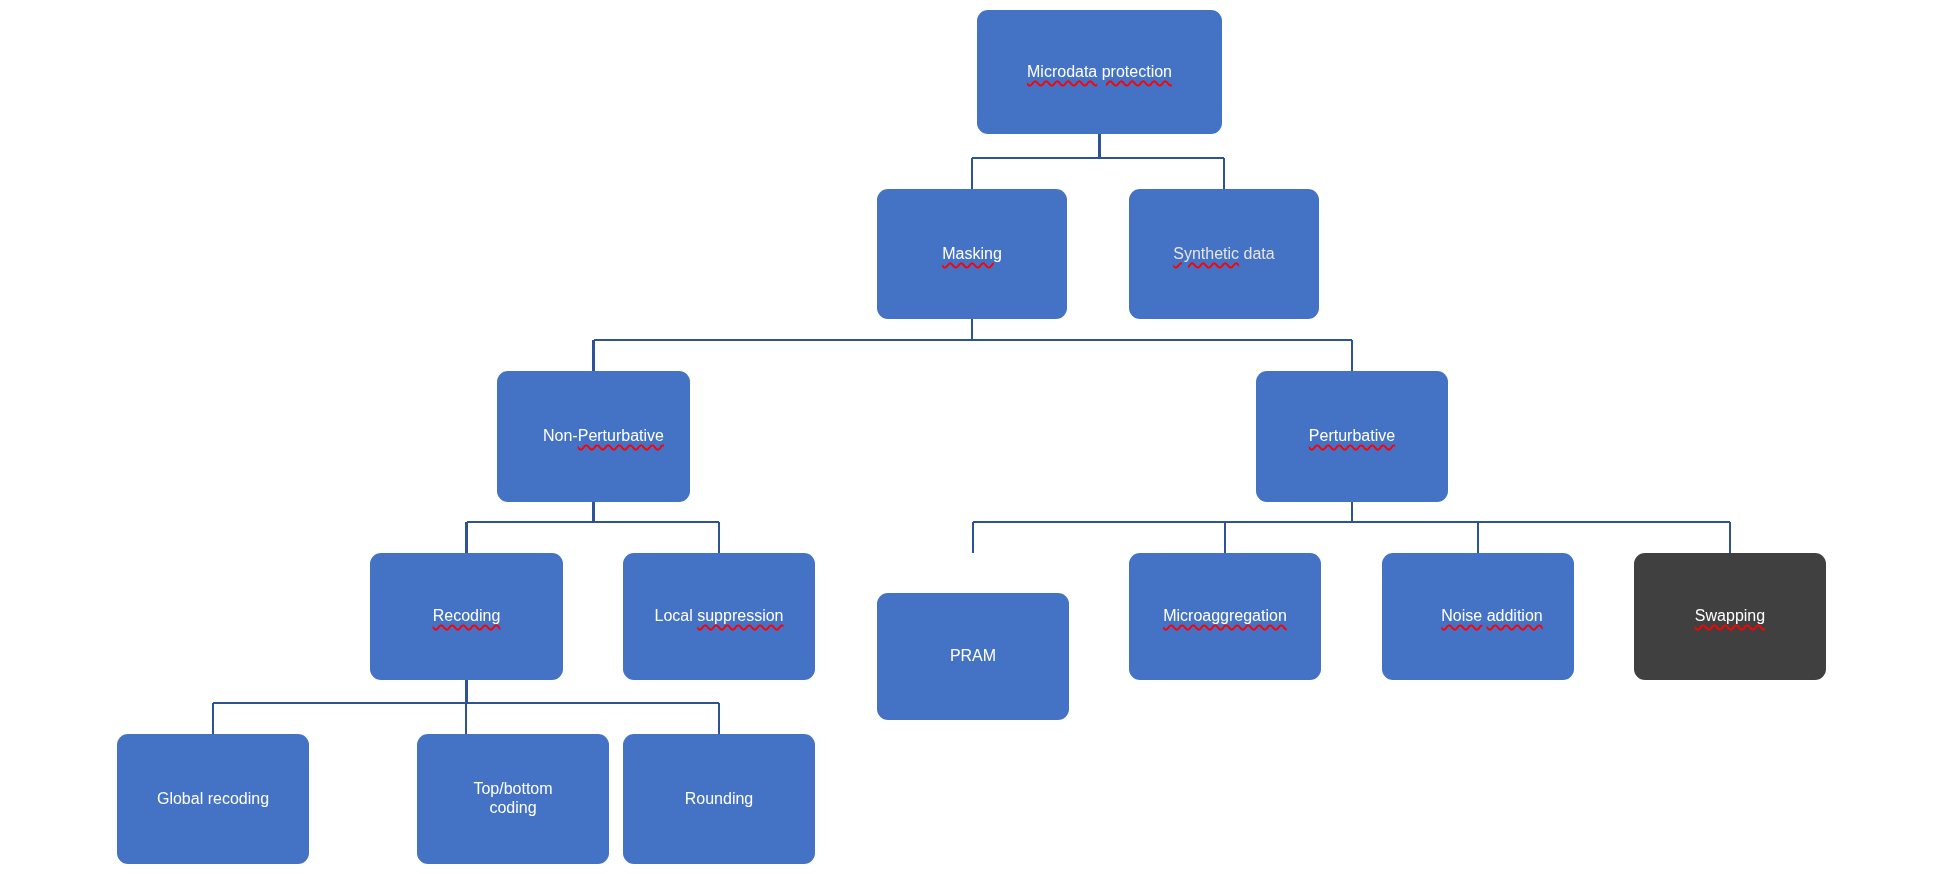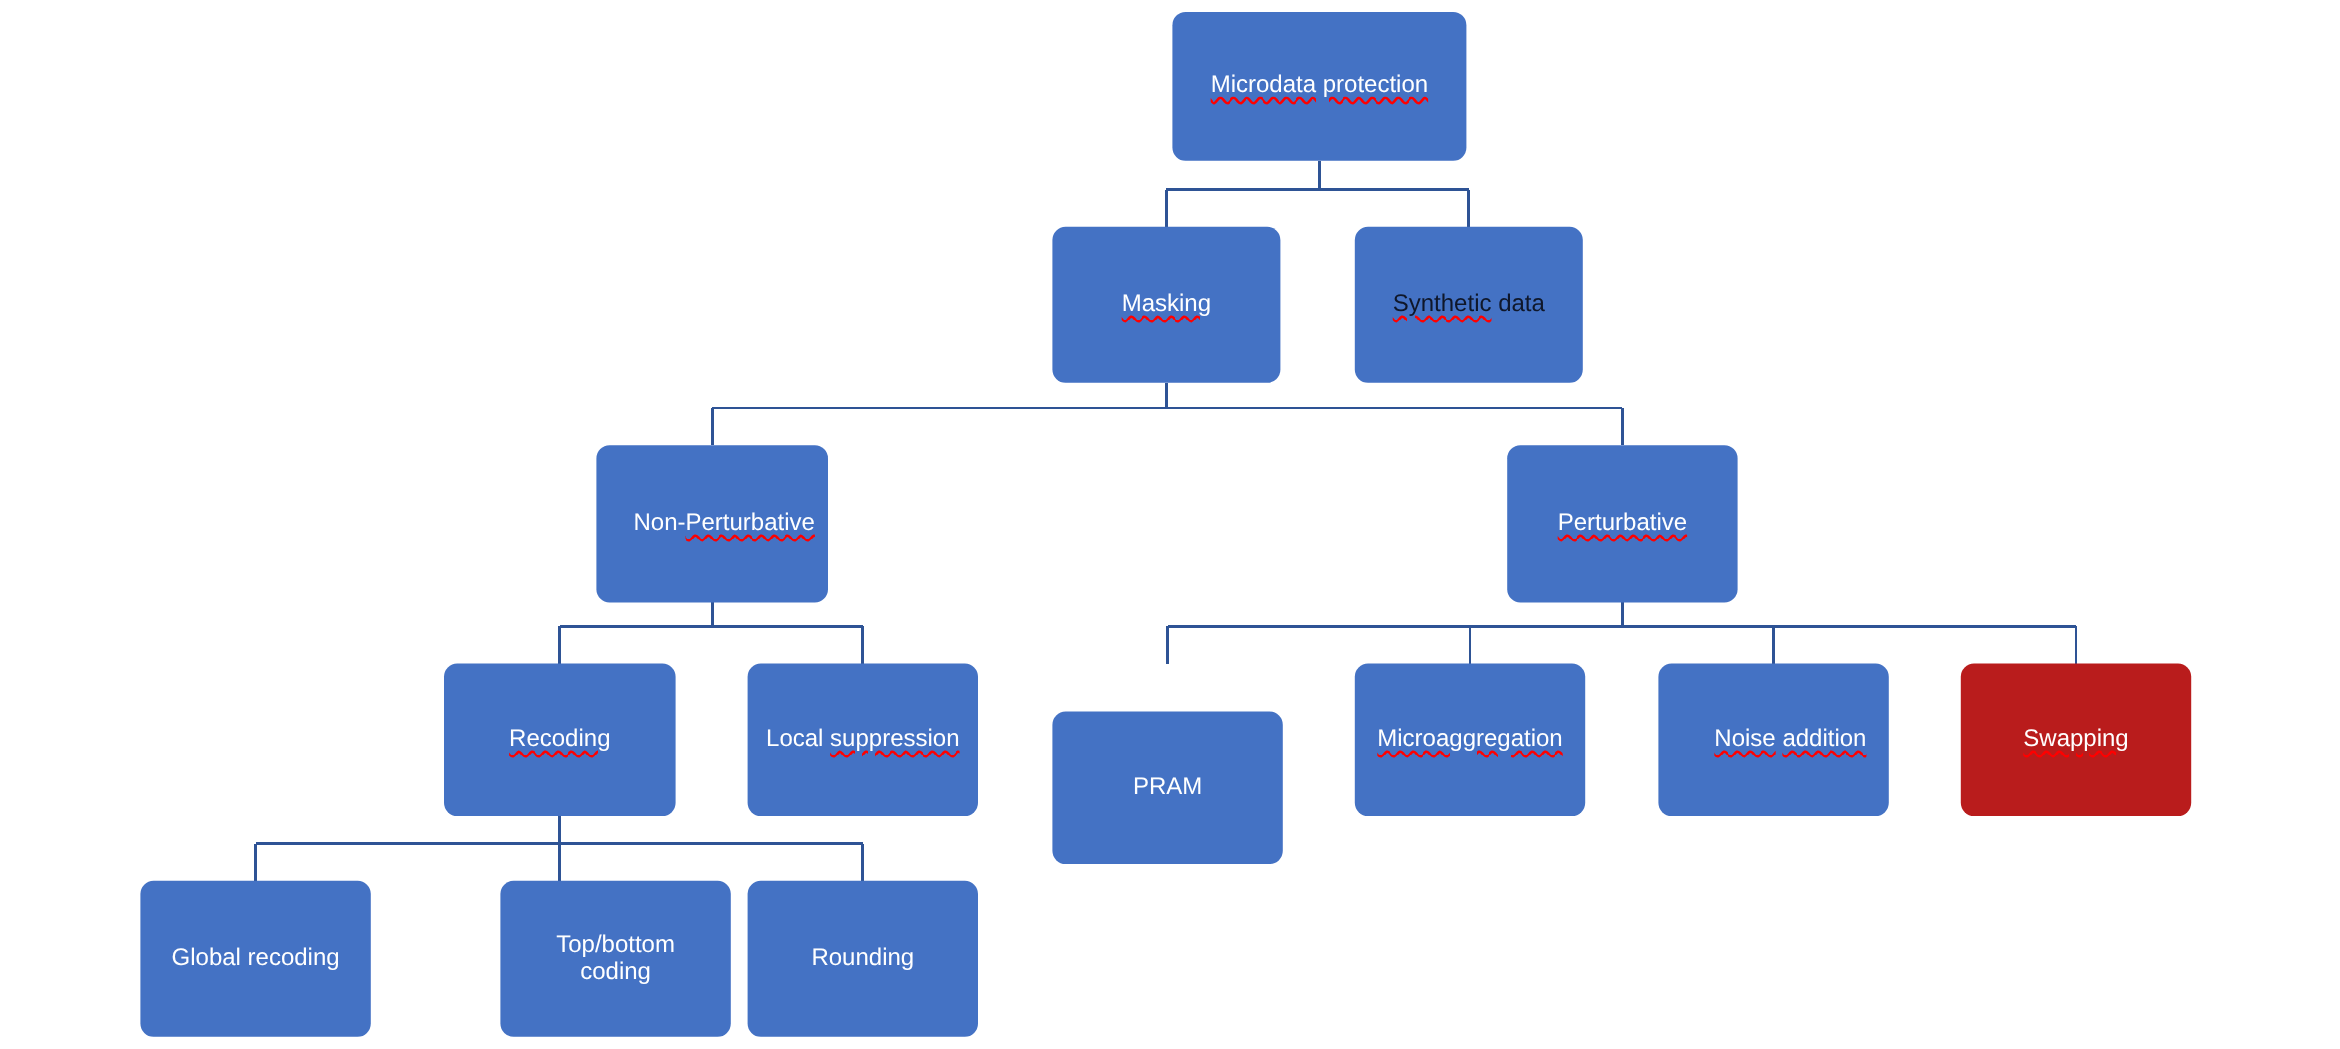--- a/index.html
+++ b/index.html
@@ -43,21 +43,21 @@
   .node {
     position: absolute;
     box-sizing: border-box;
     background: #4472C4;
     border-radius: 11px;
     display: flex;
     align-items: center;
     justify-content: center;
     text-align: center;
     color: #ffffff;
-    font-size: 20px;
+    font-size: 16px;
     line-height: 1.16;
     padding: 4px 8px;
   }
   .node .label {
     display: inline-block;
     white-space: pre-line;
   }
   
   .sp {
     text-decoration: underline wavy #FF0000;
@@ -98,21 +98,21 @@
       <line x1="719" y1="703" x2="719" y2="734" stroke="#2E5395" stroke-width="2.4" shape-rendering="crispEdges"></line>
     </svg>
 
   <div id="nodes-layer">
       <div class="node" style="left: 977px; top: 10px; width: 245px; height: 124px; background: rgb(68, 114, 196); color: rgb(255, 255, 255);">
         <span class="label"><span class="sp">Microdata</span> <span class="sp">protection</span></span>
       </div>
       <div class="node" style="left: 877px; top: 189px; width: 190px; height: 130px; background: rgb(68, 114, 196); color: rgb(255, 255, 255);">
         <span class="label"><span class="sp">Masking</span></span>
       </div>
-      <div class="node" style="left: 1129px; top: 189px; width: 190px; height: 130px; background: rgb(68, 114, 196); color: #0f172a;">
+      <div class="node" style="left: 1129px; top: 189px; width: 190px; height: 130px; background: rgb(68, 114, 196); color: #e5e5e5;">
         <span class="label"><span class="sp">Synthetic</span> data</span>
       </div>
       <div class="node" style="left: 497px; top: 371px; width: 193px; height: 131px; background: rgb(68, 114, 196); color: rgb(255, 255, 255); padding-left: 28px;">
         <span class="label">Non-<span class="sp">Perturbative</span></span>
       </div>
       <div class="node" style="left: 1256px; top: 371px; width: 192px; height: 131px; background: rgb(68, 114, 196); color: rgb(255, 255, 255);">
         <span class="label"><span class="sp">Perturbative</span></span>
       </div>
       <div class="node" style="left: 370px; top: 553px; width: 193px; height: 127px; background: rgb(68, 114, 196); color: rgb(255, 255, 255);">
         <span class="label"><span class="sp">Recoding</span></span>
@@ -122,21 +122,21 @@
       </div>
       <div class="node" style="left: 877px; top: 553px; width: 192px; height: 127px; background: rgb(68, 114, 196); color: rgb(255, 255, 255); margin-top: 40px;">
         <span class="label">PRAM</span>
       </div>
       <div class="node" style="left: 1129px; top: 553px; width: 192px; height: 127px; background: rgb(68, 114, 196); color: rgb(255, 255, 255);">
         <span class="label"><span class="sp">Microaggregation</span></span>
       </div>
       <div class="node" style="left: 1382px; top: 553px; width: 192px; height: 127px; background: rgb(68, 114, 196); color: rgb(255, 255, 255); padding-left: 36px;">
         <span class="label"><span class="sp">Noise</span> <span class="sp">addition</span></span>
       </div>
-      <div class="node" style="left: 1634px; top: 553px; width: 192px; height: 127px; background: #b91c1c; color: rgb(255, 255, 255);">
+      <div class="node" style="left: 1634px; top: 553px; width: 192px; height: 127px; background: #404040; color: rgb(255, 255, 255);">
         <span class="label"><span class="sp">Swapping</span></span>
       </div>
       <div class="node" style="left: 117px; top: 734px; width: 192px; height: 130px; background: rgb(68, 114, 196); color: rgb(255, 255, 255);">
         <span class="label">Global recoding</span>
       </div>
       <div class="node" style="left: 370px; top: 734px; width: 192px; height: 130px; background: rgb(68, 114, 196); color: rgb(255, 255, 255); margin-left: 47px;">
         <span class="label">Top/bottom<br>coding</span>
       </div>
       <div class="node" style="left: 623px; top: 734px; width: 192px; height: 130px; background: rgb(68, 114, 196); color: rgb(255, 255, 255);">
         <span class="label">Rounding</span>

